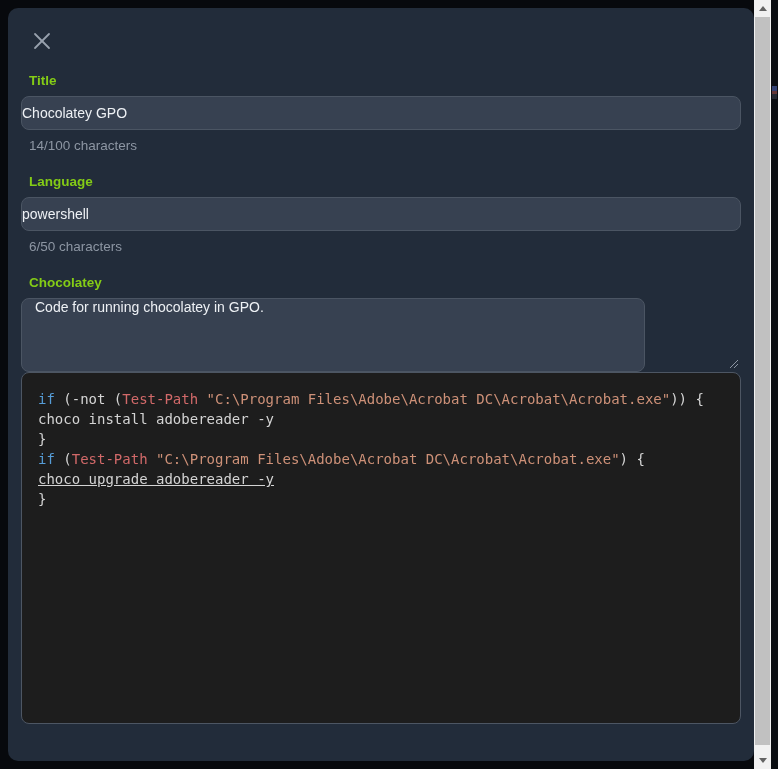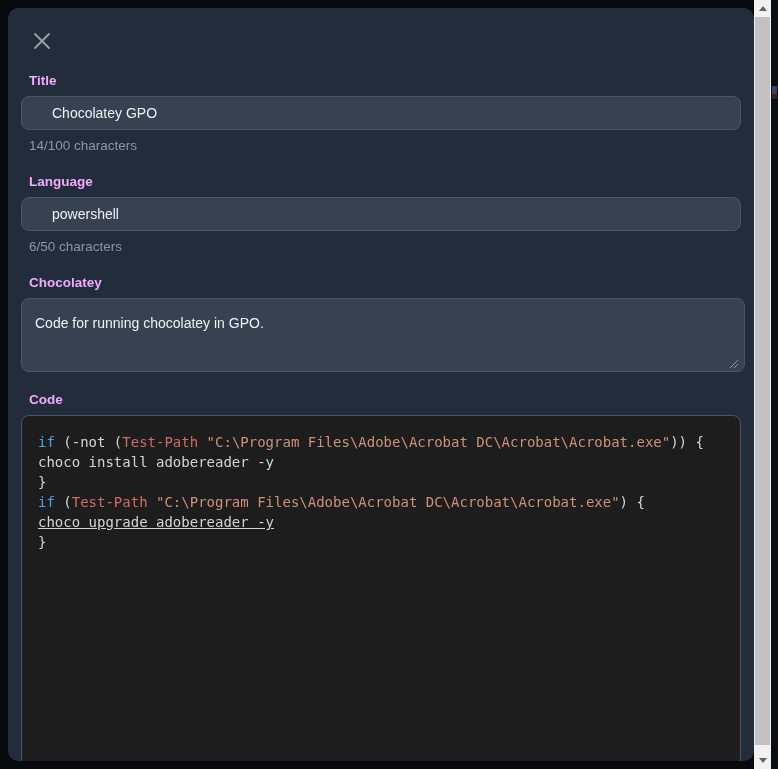--- a/index.html
+++ b/index.html
@@ -7,36 +7,36 @@
               font-family:"Liberation Sans", sans-serif; }
 
   .modal { position:absolute; left:8px; top:8px; width:746px; height:753px;
            background:#222c3a; border-radius:10px; padding:0 13px; overflow:hidden; }
 
   .modal-header { display:flex; justify-content:space-between; align-items:flex-start;
                   padding:19px 4px 0 8px; }
   .modal-title { font-size:20px; font-weight:700; color:#f4f6f8; line-height:26px; letter-spacing:.2px; }
   .close-btn { background:none; border:none; cursor:pointer; padding:2px; margin-top:1px; }
 
-  .field-label { display:block; font-size:13.5px; font-weight:700; color:#f0abfc;
+  .field-label { display:block; font-size:13.5px; font-weight:700; color:#84cc16;
                  line-height:16px; margin:20px 8px 7px 8px; }
   .field-label.first { margin-top:16px; }
 
   .text-input { display:block; width:720px; height:34px; background:#374151;
                 border:1px solid #4b5563; border-radius:8px; color:#eef1f5;
                 font-family:"Liberation Sans", sans-serif; font-size:14px;
-                padding:0 30px; outline:none; }
+                padding:0 0; outline:none; }
   .char-counter { display:block; font-size:13.5px; color:#8d96a3; line-height:16px;
                   margin:8px 8px 0 8px; }
 
   .textarea-wrap { position:relative; width:720px; }
-  .description-area { display:block; width:724px; height:74px; background:#374151;
+  .description-area { display:block; width:624px; height:74px; background:#374151;
                       border:1px solid #4b5563; border-radius:8px; color:#eef1f5;
                       font-family:"Liberation Sans", sans-serif; font-size:14px;
-                      padding:16px 13px; resize:none; outline:none; }
+                      padding:0 13px; resize:none; outline:none; }
   .resize-grip { position:absolute; right:3px; bottom:4px; width:10px; height:10px;
                  background:repeating-linear-gradient(135deg, transparent 0 2px, #8d96a3 2px 3px);
                  clip-path:polygon(100% 0, 100% 100%, 0 100%); pointer-events:none; }
 
   .code-block { width:720px; height:352px; background:#1d1d1d; border:1px solid #4d5663;
                 border-radius:8px; padding:16px 16px; overflow:hidden; cursor:text; }
   .code-line { font-family:"DejaVu Sans Mono","Liberation Mono",monospace;
                font-size:14px; line-height:20px; white-space:pre; }
 
   
@@ -79,21 +79,20 @@
   <label class="field-label">Language</label>
   <input class="text-input" type="text" value="powershell" style="">
   <span class="char-counter">6/50 characters</span>
 
   <label class="field-label">Chocolatey</label>
   <div class="textarea-wrap">
     <textarea class="description-area" style="">Code for running chocolatey in GPO.</textarea>
     <div class="resize-grip"></div>
   </div>
 
-  <label class="field-label">Code</label>
   <div class="code-block">
     <div>
         <div class="code-line"><span style="color: rgb(86, 156, 214);">if</span><span style="color: rgb(212, 212, 212);"> (-not (</span><span style="color: rgb(209, 105, 105);">Test-Path</span><span style="color: rgb(212, 212, 212);"> </span><span style="color: rgb(206, 145, 120);">"C:\Program Files\Adobe\Acrobat DC\Acrobat\Acrobat.exe"</span><span style="color: rgb(212, 212, 212);">)) {</span></div>
         <div class="code-line"><span style="color: rgb(212, 212, 212);">choco install adobereader -y</span></div>
         <div class="code-line"><span style="color: rgb(212, 212, 212);">}</span></div>
         <div class="code-line"><span style="color: rgb(86, 156, 214);">if</span><span style="color: rgb(212, 212, 212);"> (</span><span style="color: rgb(209, 105, 105);">Test-Path</span><span style="color: rgb(212, 212, 212);"> </span><span style="color: rgb(206, 145, 120);">"C:\Program Files\Adobe\Acrobat DC\Acrobat\Acrobat.exe"</span><span style="color: rgb(212, 212, 212);">) {</span></div>
         <div class="code-line"><span style="color: rgb(212, 212, 212); text-decoration: underline;">choco upgrade adobereader -y</span></div>
         <div class="code-line"><span style="color: rgb(212, 212, 212);">}</span></div>
       </div>
   </div>

